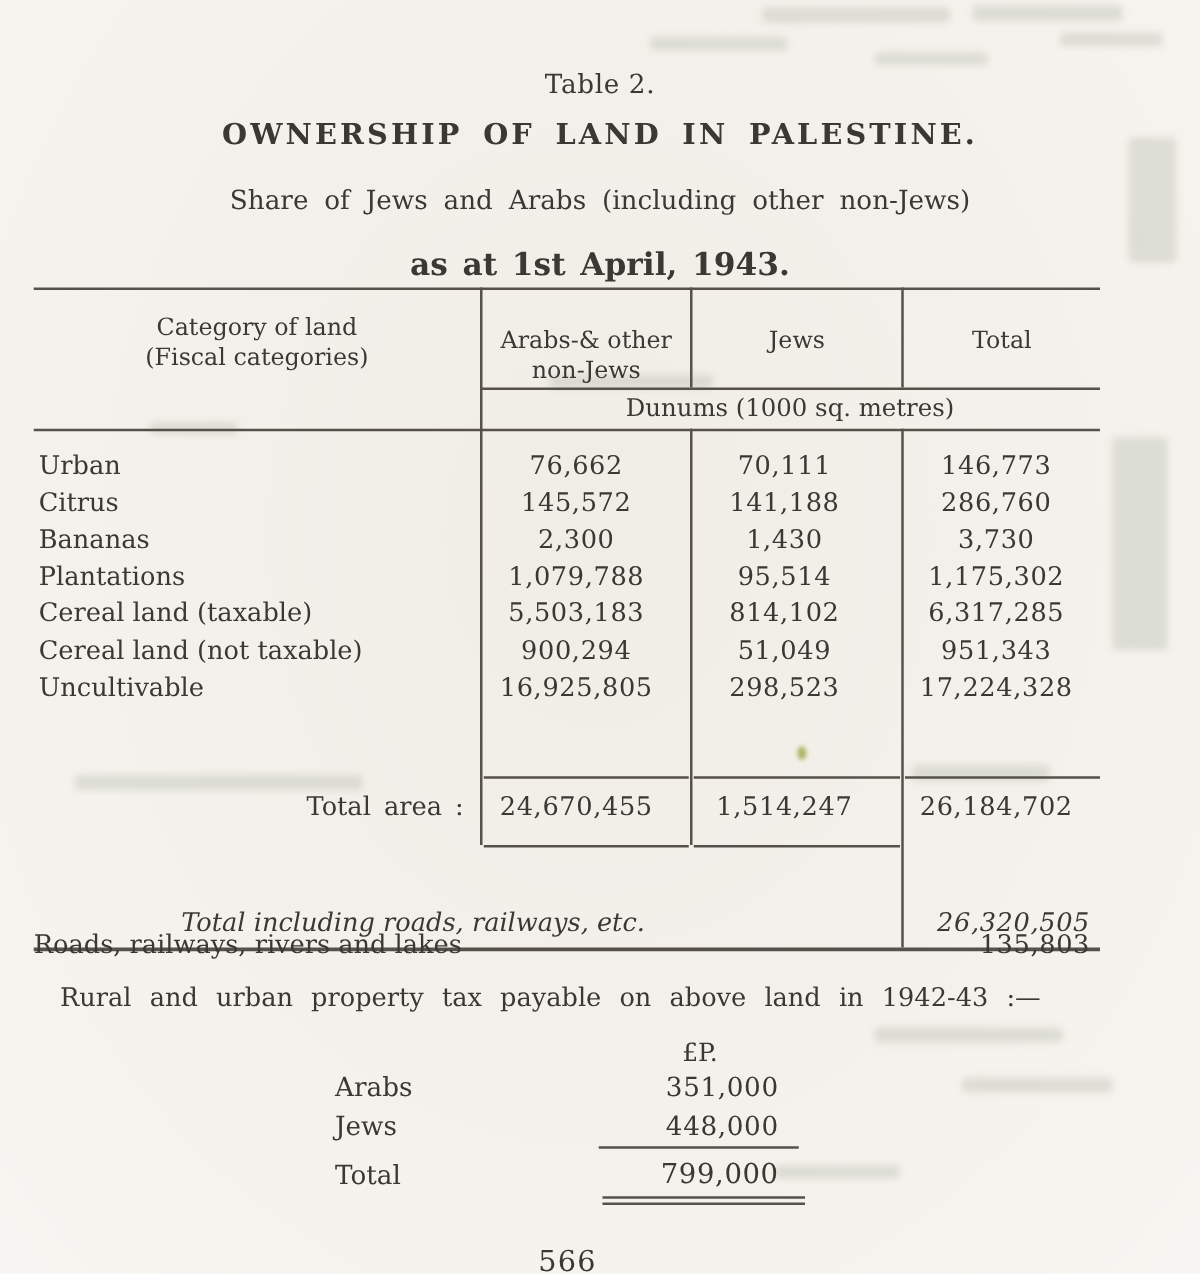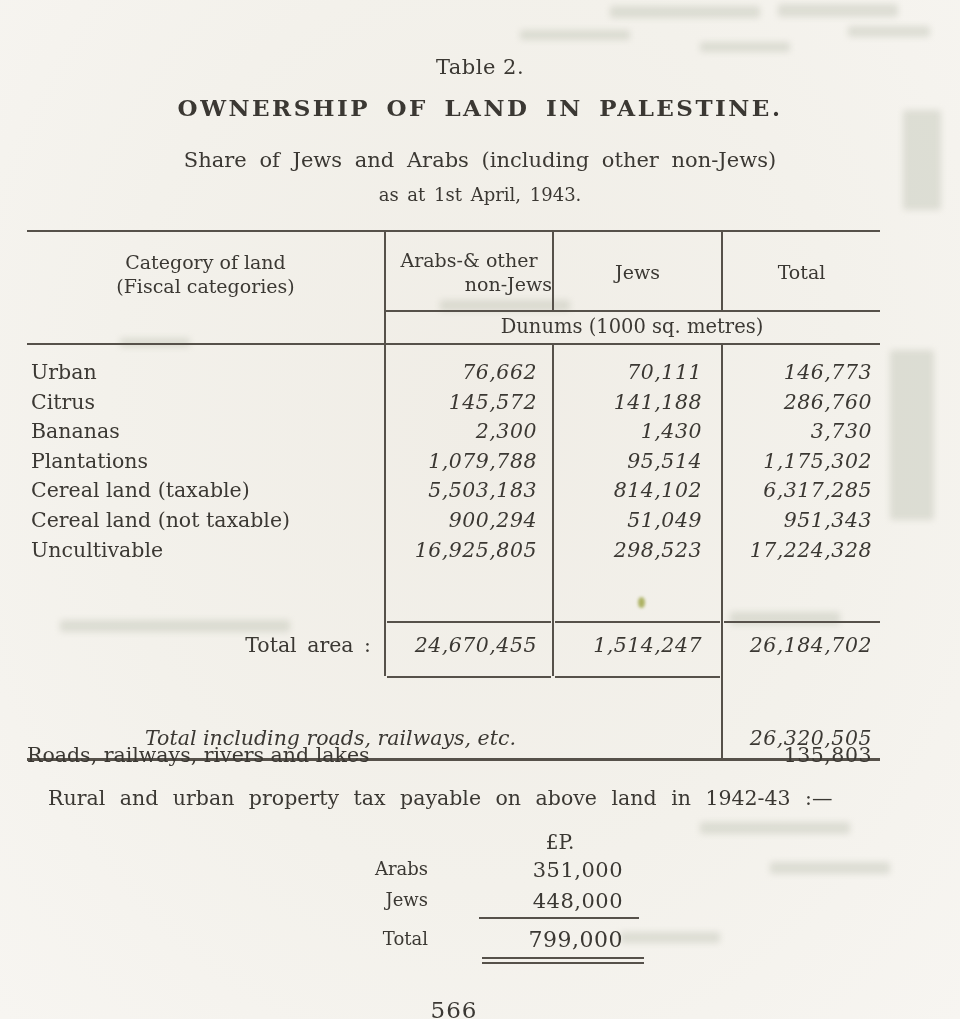--- a/index.html
+++ b/index.html
@@ -9,41 +9,41 @@
     font-family:"DejaVu Serif","Liberation Serif",serif;
     color:#3b3833;
   }
   .abs{position:absolute;}
   .center{text-align:center;}
   .rule{position:absolute;background:#56514a;}
   .titlewrap{left:0;top:0;width:908px;}
   .caption{top:55px;width:100%;font-size:21px;font-weight:normal;letter-spacing:0.5px;}
   .doctitle{top:94px;width:100%;font-size:23px;font-weight:bold;letter-spacing:2.5px;word-spacing:6px;}
   .sub1{top:148px;width:100%;font-size:21px;word-spacing:6px;}
-  .sub2{top:184px;width:100%;font-size:18px;word-spacing:3px;}
+  .sub2{top:197px;width:100%;font-size:25px;word-spacing:3px;font-weight:bold;}
 
   .tablewrap{left:27px;top:230px;width:853px;height:531px;}
   .hcell{position:absolute;text-align:center;font-size:19px;line-height:24px;}
   .grid4{display:grid;grid-template-columns:358px 168px 169px 158px;}
   .tbody{position:absolute;left:0;top:128px;width:853px;}
   .trow{height:29.6px;line-height:29.6px;font-size:20.5px;}
   .cat{padding-left:4px;white-space:nowrap;}
-  .num{text-align:right;letter-spacing:0.5px;white-space:nowrap;font-style:italic;}
+  .num{text-align:center;letter-spacing:0.5px;white-space:nowrap;}
   .c2{padding-right:16px;}
   .c3{padding-right:20px;}
   .c4{padding-right:8px;}
   .totrow{position:absolute;left:0;top:396px;width:853px;height:38px;line-height:38px;font-size:20.5px;}
   .totlabel{text-align:right;padding-right:14px;word-spacing:4px;}
 
   .roadsrow{position:absolute;left:27px;width:853px;height:30px;line-height:30px;font-size:20.5px;}
   .roadsval{position:absolute;right:8px;top:0;letter-spacing:0.5px;}
 
   .taxhead{left:48px;top:786px;width:832px;font-size:20.5px;word-spacing:8px;white-space:nowrap;}
   .currency{left:490px;top:830px;width:140px;text-align:center;font-size:20px;}
-  .taxlabel{left:268px;width:160px;font-size:18px;text-align:right;}
+  .taxlabel{left:268px;width:160px;font-size:21px;}
   .taxval{left:420px;width:203px;text-align:right;font-size:21px;letter-spacing:0.5px;}
   .pageno{left:0;top:997px;width:908px;text-align:center;font-size:23px;letter-spacing:1px;}
 
   .ghost{position:absolute;background:rgba(172,178,158,0.32);filter:blur(3px);border-radius:3px;pointer-events:none;}
   .smudge{position:absolute;width:7px;height:11px;background:rgba(150,158,55,0.75);filter:blur(1.5px);border-radius:50%;}
 </style>
 </head>
 <body>
 
 <div class="page">
@@ -85,22 +85,22 @@
     <div class="rule" style="left:525px;top:0;width:2px;height:80px;"></div>
     <div class="rule" style="left:525px;top:113px;width:2px;height:333px;"></div>
     <div class="rule" style="left:694px;top:0;width:2px;height:80px;"></div>
     <div class="rule" style="left:694px;top:113px;width:2px;height:415px;"></div>
 
     <div class="hcell" style="left:0;top:20px;width:357px;">
       <span style="display:block;">Category of land</span>
       <span style="display:block;">(Fiscal categories)</span>
     </div>
     <div class="hcell" style="left:359px;top:18px;width:166px;">
-      <span style="display:block;">Arabs-&amp; other</span>
-      <span style="display:block;text-align:right;">non-Jews</span>
+      <span style="display:block;margin-top:12px;">Arabs-&amp; other</span>
+      <span style="display:block;">non-Jews</span>
     </div>
     <div class="hcell" style="left:527px;top:30px;width:167px;">Jews</div>
     <div class="hcell" style="left:696px;top:30px;width:157px;">Total</div>
     <div class="hcell" style="left:357px;top:85px;width:496px;font-size:19.5px;">Dunums (1000 sq. metres)</div>
 
     <div class="tbody">
       <div class="trow grid4">
         <span class="cat">Urban</span>
         <span class="num c2">76,662</span>
         <span class="num c3">70,111</span>

